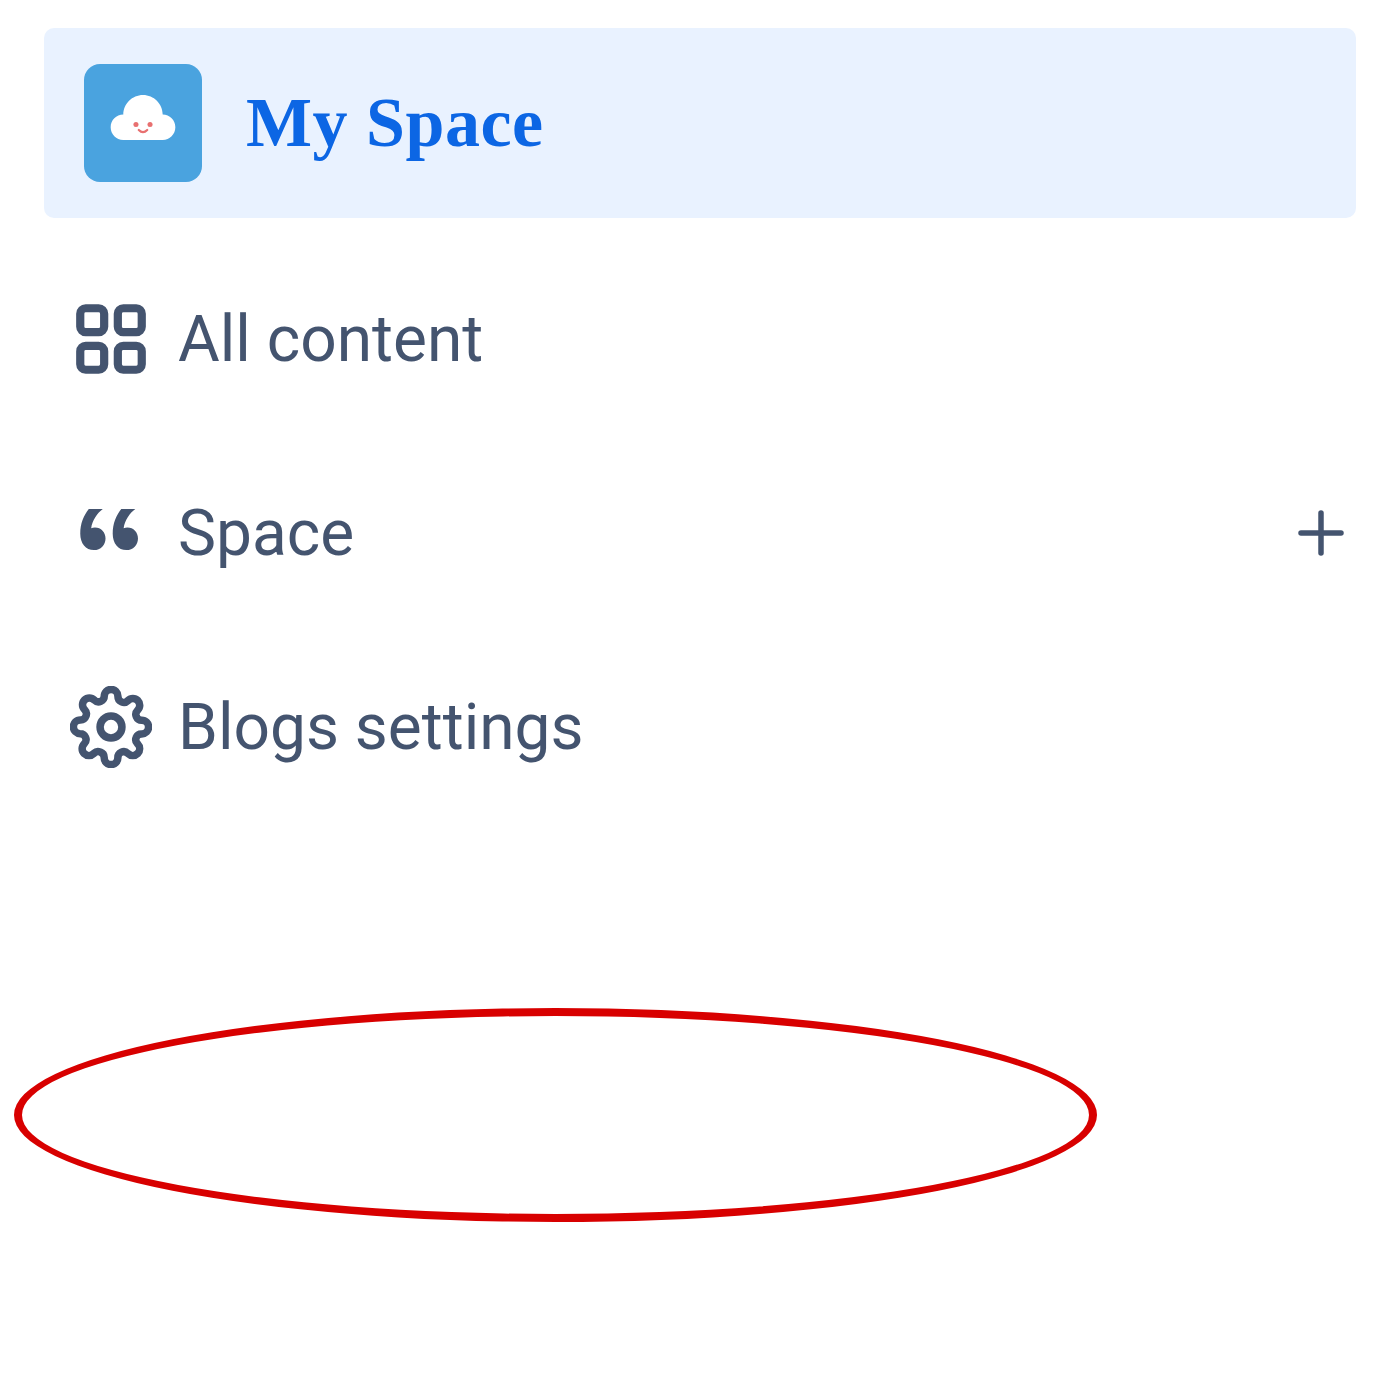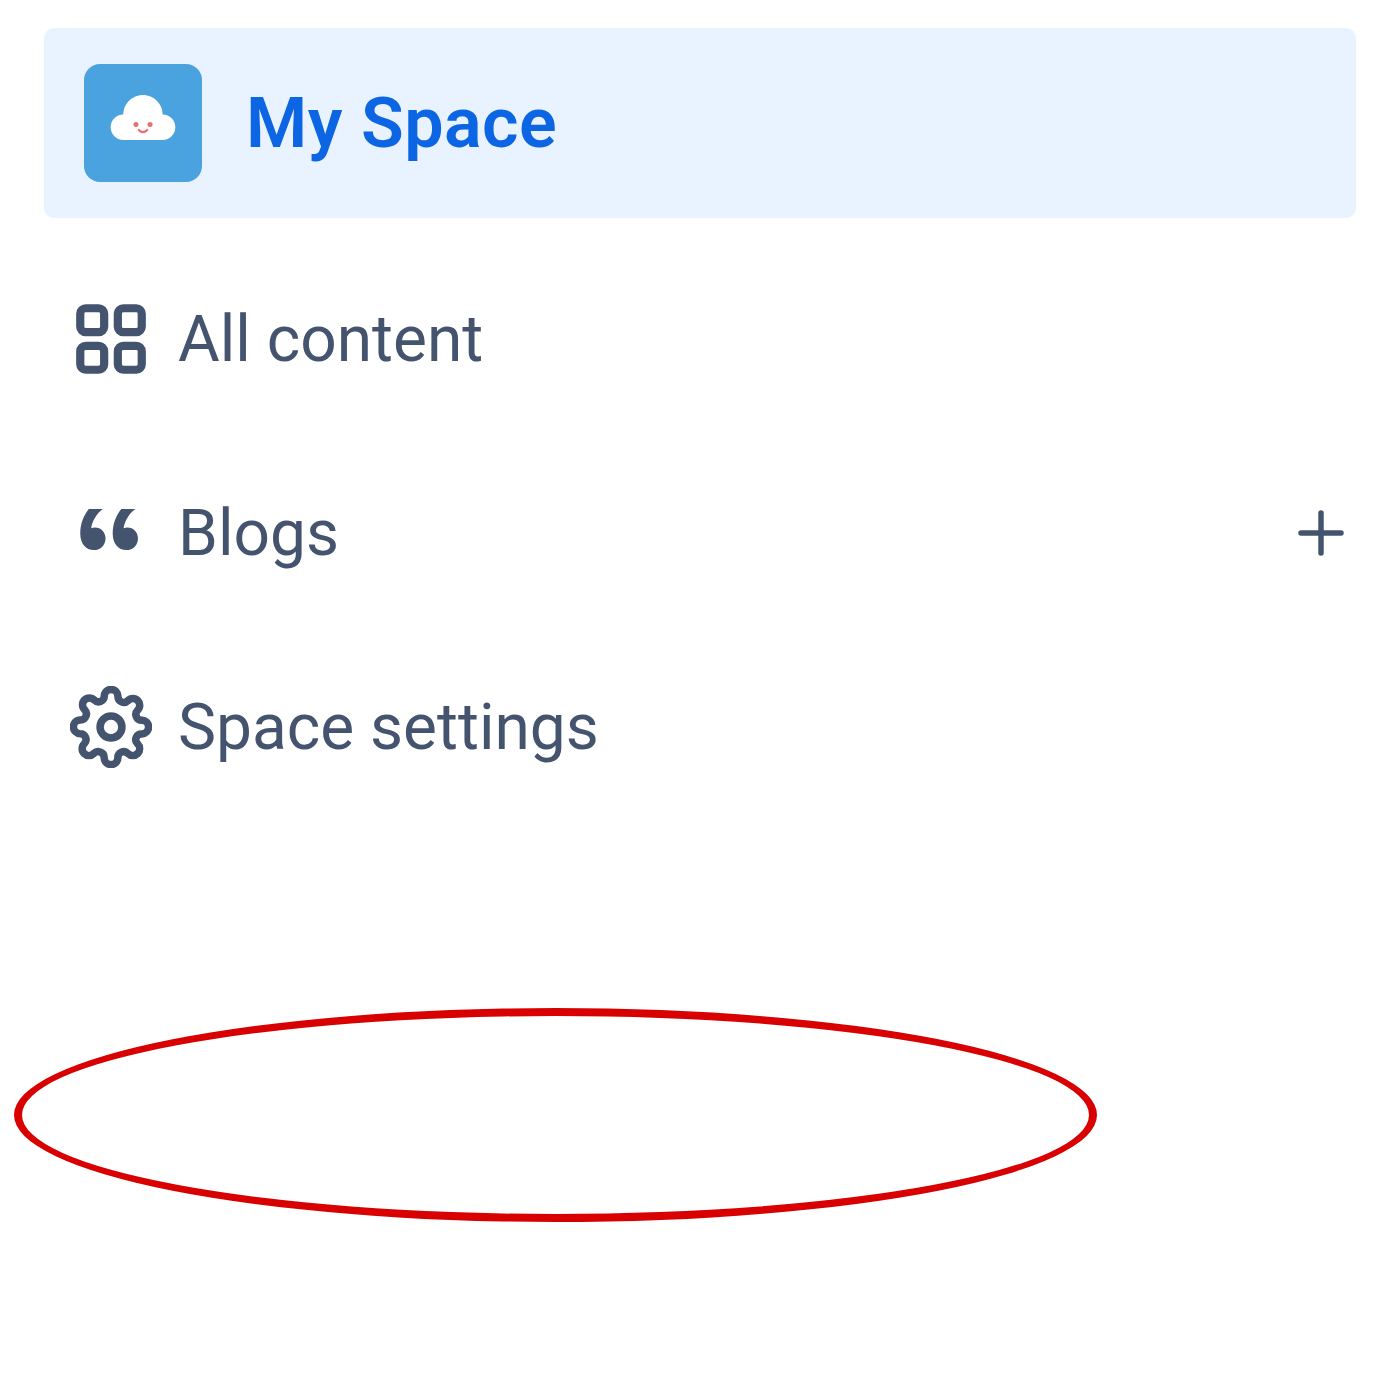--- a/index.html
+++ b/index.html
@@ -20,20 +20,21 @@
 
   
   .header-row {
     background: #e9f2ff;
     border-radius: 10px;
     margin: 28px 44px 44px 44px;
     padding: 36px 40px;
     display: flex;
     align-items: center;
     gap: 44px;
+    font-family: Liberation Serif, serif;
   }
 
   .space-logo {
     width: 118px;
     height: 118px;
     border-radius: 16px;
     background: #4aa3df;
     display: flex;
     align-items: center;
     justify-content: center;
@@ -149,37 +150,37 @@
       <span class="nav-label">All content</span>
     </div>
 
     <div class="nav-item">
       <span class="nav-icon">
         <svg viewBox="0 0 24 24" fill="currentColor">
           <path d="M5.5 5 C4 7 3 9.2 3 12.2 C3 15 4.6 17 7 17 C9 17 10.4 15.5 10.4 13.6 C10.4 11.8 9.1 10.4 7.3 10.4 C6.9 10.4 6.5 10.5 6.2 10.6 C6.5 8.3 8 6.2 9.6 5 L5.5 5 Z"></path>
           <path d="M15 5 C13.5 7 12.5 9.2 12.5 12.2 C12.5 15 14.1 17 16.5 17 C18.5 17 19.9 15.5 19.9 13.6 C19.9 11.8 18.6 10.4 16.8 10.4 C16.4 10.4 16 10.5 15.7 10.6 C16 8.3 17.5 6.2 19.1 5 L15 5 Z"></path>
         </svg>
       </span>
-      <span class="nav-label">Blogs</span>
+      <span class="nav-label">Space</span>
       <span class="add-btn">
         <svg viewBox="0 0 24 24" fill="none" stroke="currentColor" stroke-width="2.2" stroke-linecap="round">
           <line x1="12" y1="4" x2="12" y2="20"></line>
           <line x1="4" y1="12" x2="20" y2="12"></line>
         </svg>
       </span>
     </div>
 
 
 
     <div class="nav-item" id="space-settings-item">
       <span class="nav-icon">
         <svg viewBox="0 0 24 24" fill="none" stroke="currentColor" stroke-width="2.2">
           <circle cx="12" cy="12" r="3.2"></circle>
           <path d="M19.4 15a1.7 1.7 0 0 0 .34 1.87l.06.06a2 2 0 1 1-2.83 2.83l-.06-.06a1.7 1.7 0 0 0-1.87-.34 1.7 1.7 0 0 0-1.03 1.56V21a2 2 0 0 1-4 0v-.09a1.7 1.7 0 0 0-1.11-1.56 1.7 1.7 0 0 0-1.87.34l-.06.06a2 2 0 1 1-2.83-2.83l.06-.06a1.7 1.7 0 0 0 .34-1.87 1.7 1.7 0 0 0-1.56-1.03H3a2 2 0 0 1 0-4h.09a1.7 1.7 0 0 0 1.56-1.11 1.7 1.7 0 0 0-.34-1.87l-.06-.06a2 2 0 1 1 2.83-2.83l.06.06a1.7 1.7 0 0 0 1.87.34H9a1.7 1.7 0 0 0 1.03-1.56V3a2 2 0 0 1 4 0v.09a1.7 1.7 0 0 0 1.03 1.56 1.7 1.7 0 0 0 1.87-.34l.06-.06a2 2 0 1 1 2.83 2.83l-.06.06a1.7 1.7 0 0 0-.34 1.87V9a1.7 1.7 0 0 0 1.56 1.03H21a2 2 0 0 1 0 4h-.09a1.7 1.7 0 0 0-1.56 1.03z"></path>
         </svg>
       </span>
-      <span class="nav-label">Space settings</span>
+      <span class="nav-label">Blogs settings</span>
     </div>
 
     <div class="annotation-ellipse" style="left: 14px; top: 746px; width: 1083.36px; height: 214px;"></div>
 
   </div>
 </div>
 
 </body></html>

